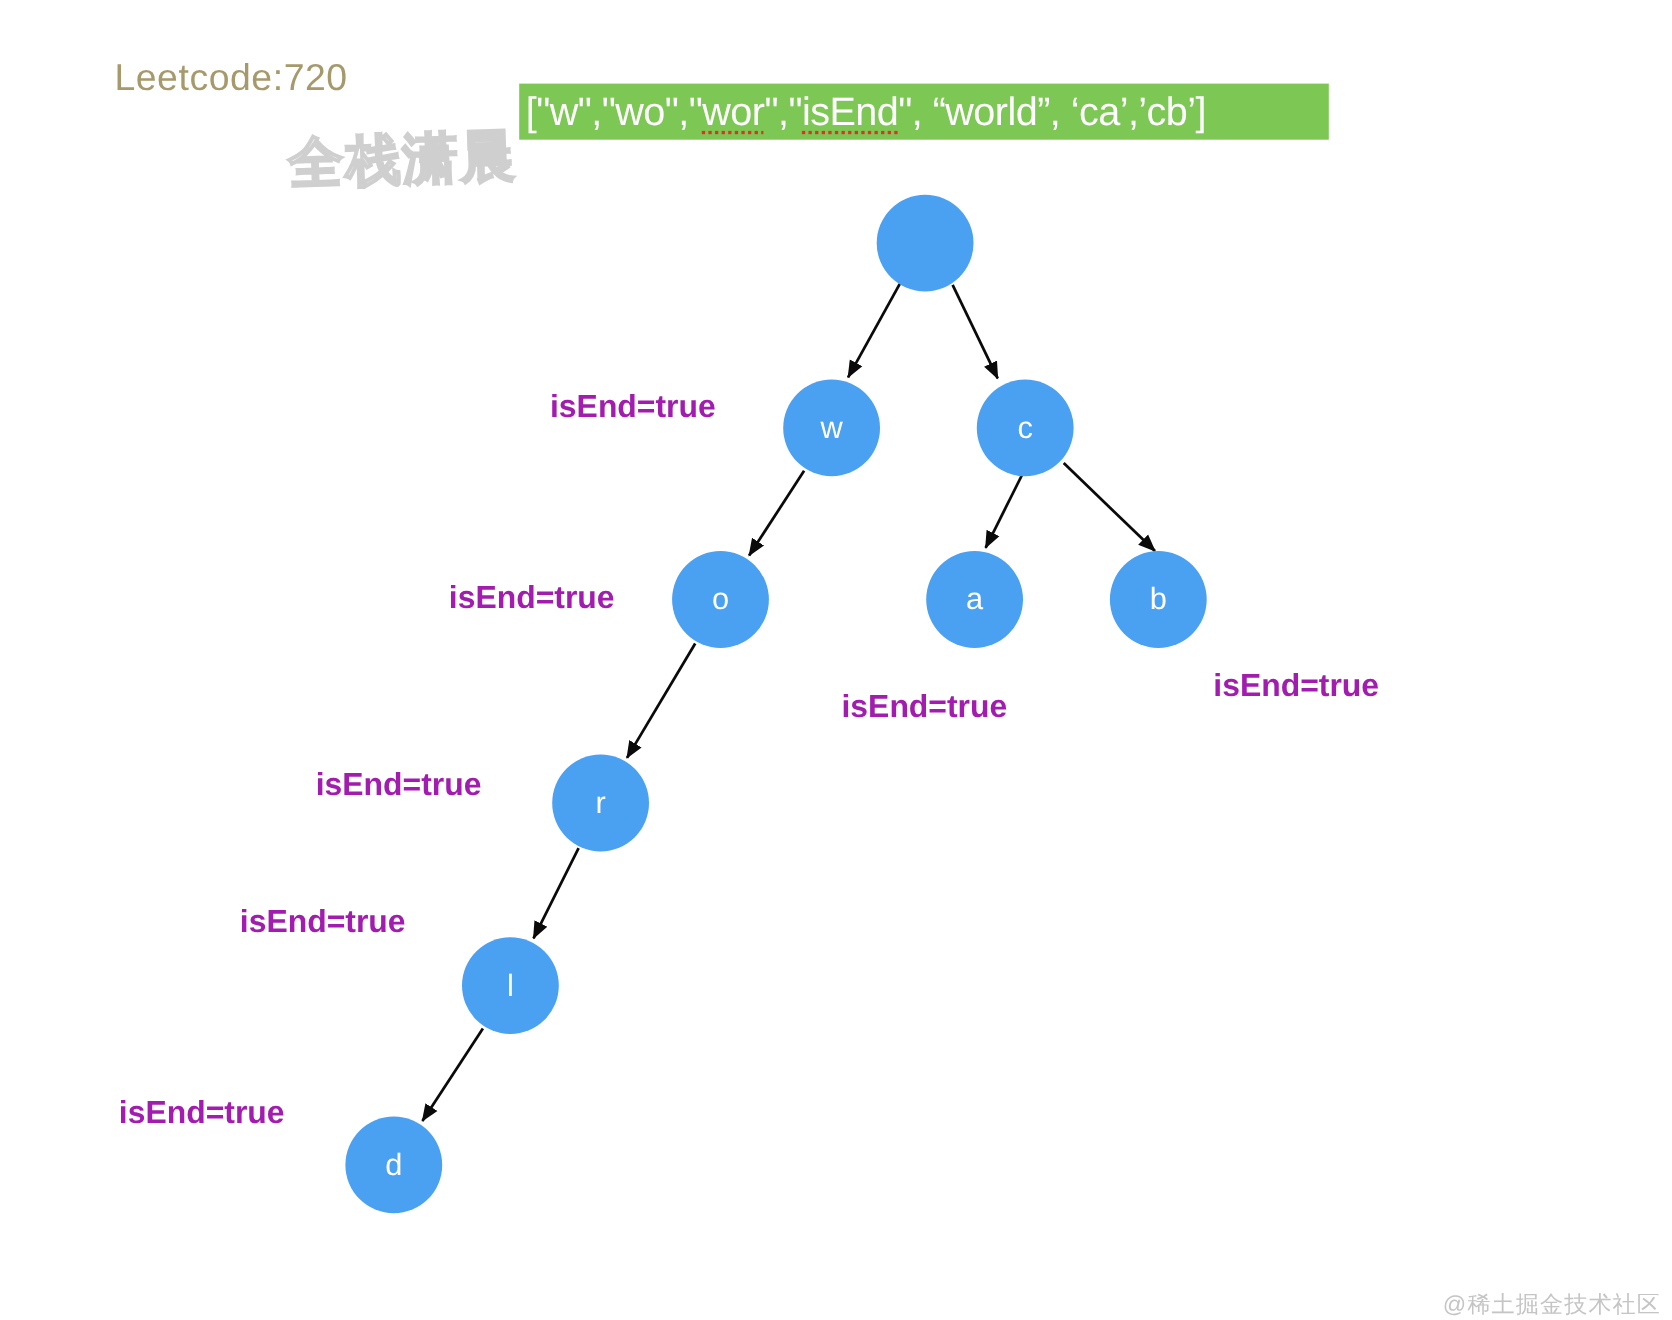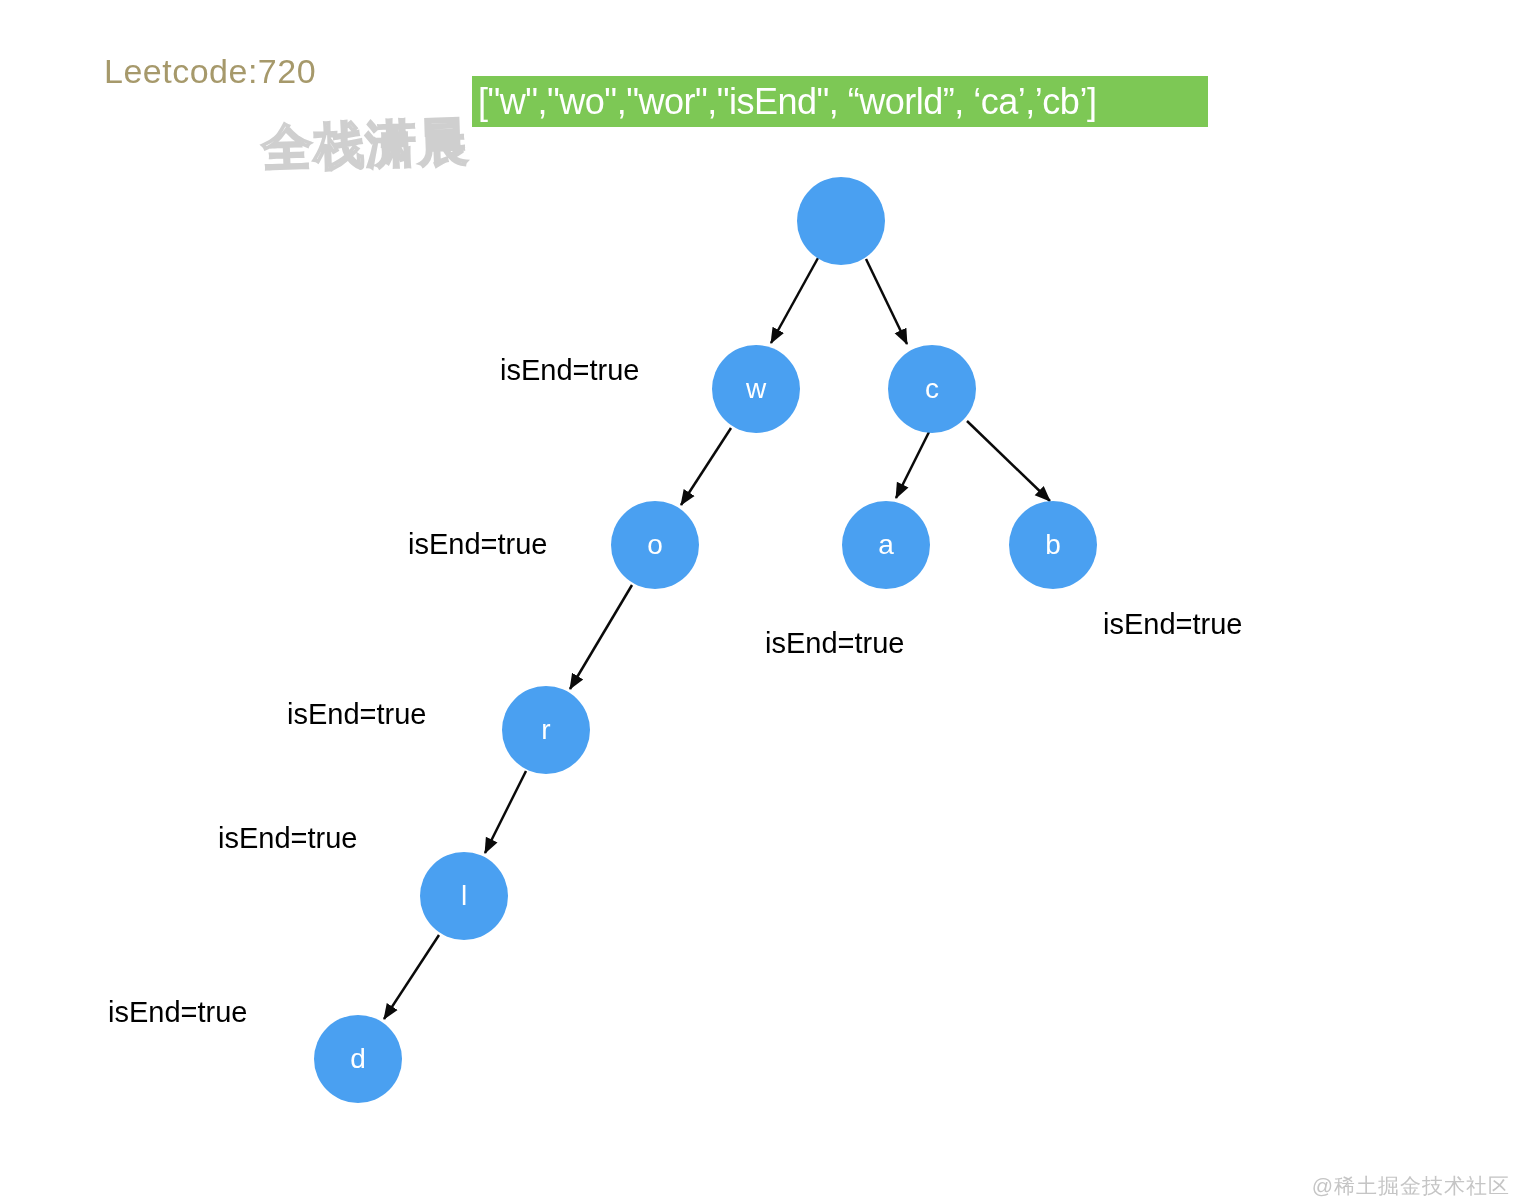--- a/index.html
+++ b/index.html
@@ -38,20 +38,21 @@
     color: #ffffff;
     display: flex;
     align-items: center;
     padding-left: 6px;
     box-sizing: border-box;
     font-size: 36px;
     white-space: nowrap;
     letter-spacing: -0.5px;
   }
   .banner .misspell {
+    text-decoration: underline;
     text-decoration-style: dotted;
     text-decoration-color: #DD3226;
     text-decoration-thickness: 3px;
     text-underline-offset: 5px;
     text-align: center;
   }
 
   
   .wm-center {
     position: absolute;
@@ -96,22 +97,22 @@
     align-items: center;
     justify-content: center;
     font-size: 28px;
     line-height: 1;
   }
 
   
   .isend {
     position: absolute;
     font-size: 29px;
-    font-weight: normal;
-    color: #000000;
+    font-weight: bold;
+    color: #a21caf;
     white-space: nowrap;
   }
 </style>
 </head>
 <body>
 
 <div class="canvas">
 
   <div class="title">Leetcode:720</div>
 

